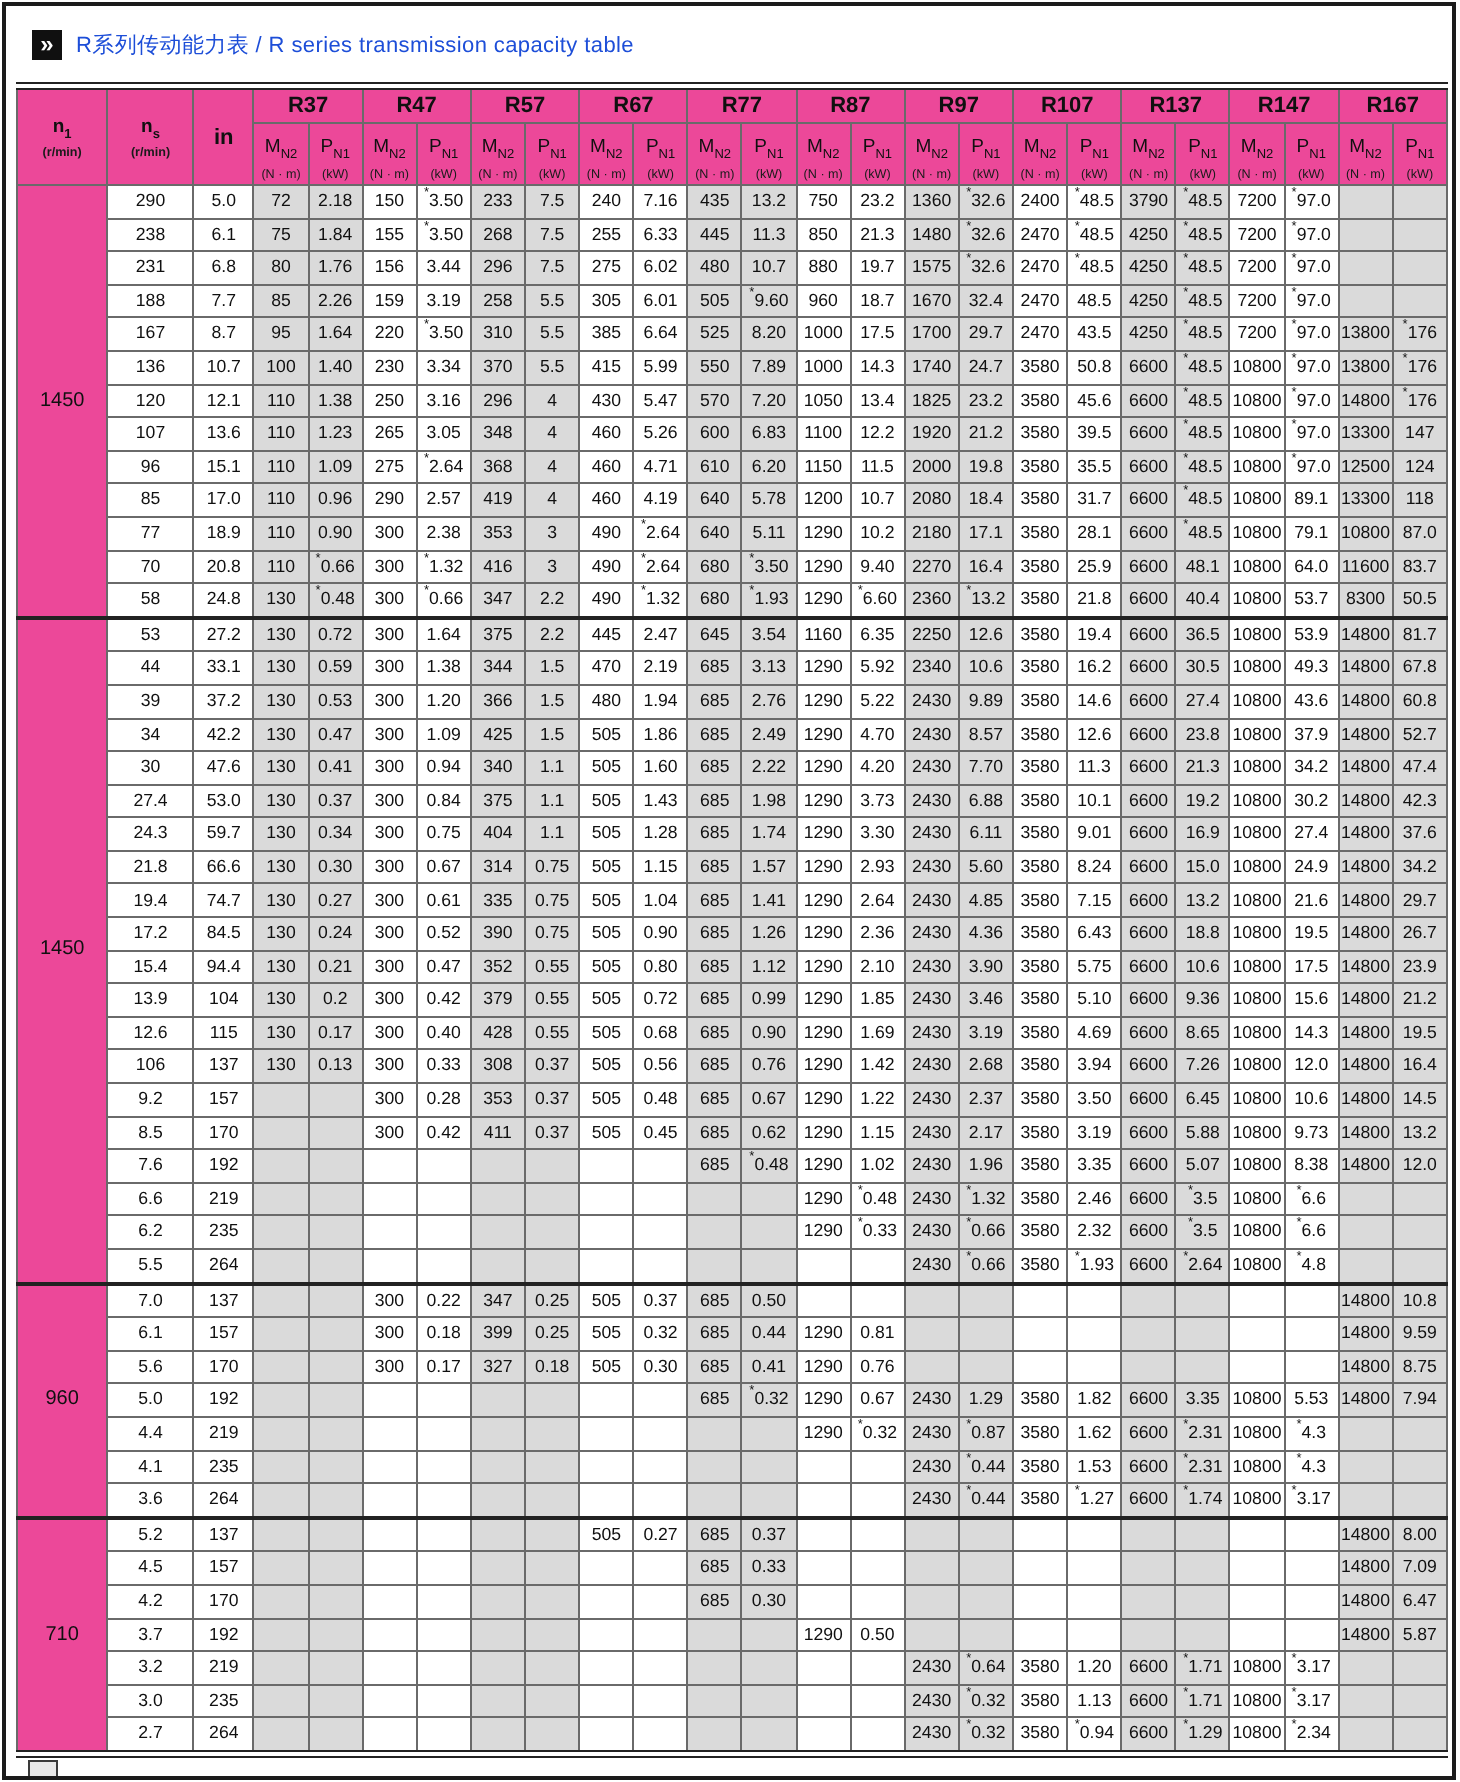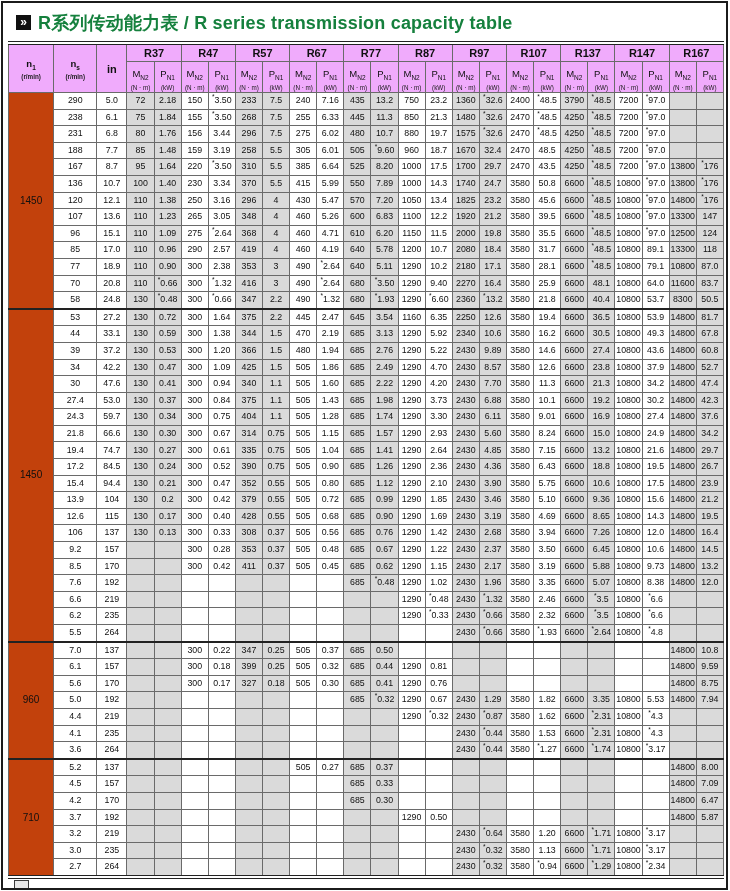--- a/index.html
+++ b/index.html
@@ -1,36 +1,36 @@
 <!DOCTYPE html>
 <html><head>
 <meta charset="utf-8">
 <style>
   html,body{margin:0;padding:0;background:#fff;}
   body{width:730px;height:891px;position:relative;font-family:"Liberation Sans",sans-serif;}
   .page{position:absolute;left:1px;top:1px;right:2px;bottom:1px;border:2px solid #1b1b1b;background:#fff;box-sizing:border-box;overflow:hidden;}
   .title-row{display:flex;align-items:center;gap:7px;margin:11px 0 0 13px;height:17px;}
   .title-icon{width:15px;height:15px;background:#101010;color:#fff;font-weight:bold;font-size:12px;line-height:14px;text-align:center;flex:0 0 auto;}
-  .title-text{font-size:18px;font-weight:bold;color:#15803d;letter-spacing:.2px;white-space:nowrap;}
+  .title-text{font-size:11px;font-weight:normal;color:#1d4ed8;letter-spacing:.2px;white-space:nowrap;}
   table.cap{border-collapse:collapse;table-layout:fixed;margin:10px 0 0 5px;width:716px;
     border:1.5px solid #222;border-top:4px double #222;border-bottom:4px double #222;}
   .cap th,.cap td{border:1px solid #6a6a6a;padding:0;text-align:center;vertical-align:middle;
     overflow:hidden;white-space:nowrap;color:#101010;}
-  .cap th.hd{background:#f0abfc;font-weight:normal;}
+  .cap th.hd{background:#ec4899;font-weight:normal;}
   .cap tr.model-row th{height:16px;font-size:11px;font-weight:bold;}
   .cap tr.unit-row th{height:30px;}
   .sym{font-size:9.5px;line-height:10px;}
   .sym sub{font-size:6.5px;}
   .unit{display:block;font-size:6.3px;line-height:7px;margin-top:1px;color:#1a1a1a;}
   .ratio-hd{font-size:10px;margin-top:15px;}
   .cap td{font-size:8.8px;height:15.6px;line-height:15.5px;}
   .cap td.band{background:#dadada;}
   .cap .pl{border-left:1.5px solid #2a2a2a;}
   .cap tr.grp td{border-top:2px solid #222;}
-  .cap td.n1c{font-size:10px;background:#c2410c;}
+  .cap td.n1c{font-size:10px;background:#ec4899;}
   .cap td sup{font-size:6.5px;vertical-align:top;line-height:8px;}
   .legend-swatch{position:absolute;left:11px;bottom:-1px;width:13px;height:8px;border:1.5px solid #3a3a3a;border-bottom:none;background:#e8e8e8;}
 </style>
 </head>
 <body>
 
 <div class="page">
   <div class="title-row">
     <span class="title-icon">»</span>
     <span class="title-text">R系列传动能力表 / R series transmission capacity table</span>
@@ -162,21 +162,21 @@
           <td class="band"><sup>*</sup>48.5</td>
           <td class="pl">7200</td>
           <td><sup>*</sup>97.0</td>
           <td class="band pl"></td>
           <td class="band"></td>
         </tr>
         <tr>
           <td>188</td>
           <td>7.7</td>
           <td class="band pl">85</td>
-          <td class="band">1.48</td>
+          <td class="band">2.26</td>
           <td class="pl">159</td>
           <td>3.19</td>
           <td class="band pl">258</td>
           <td class="band">5.5</td>
           <td class="pl">305</td>
           <td>6.01</td>
           <td class="band pl">505</td>
           <td class="band"><sup>*</sup>9.60</td>
           <td class="pl">960</td>
           <td>18.7</td>

